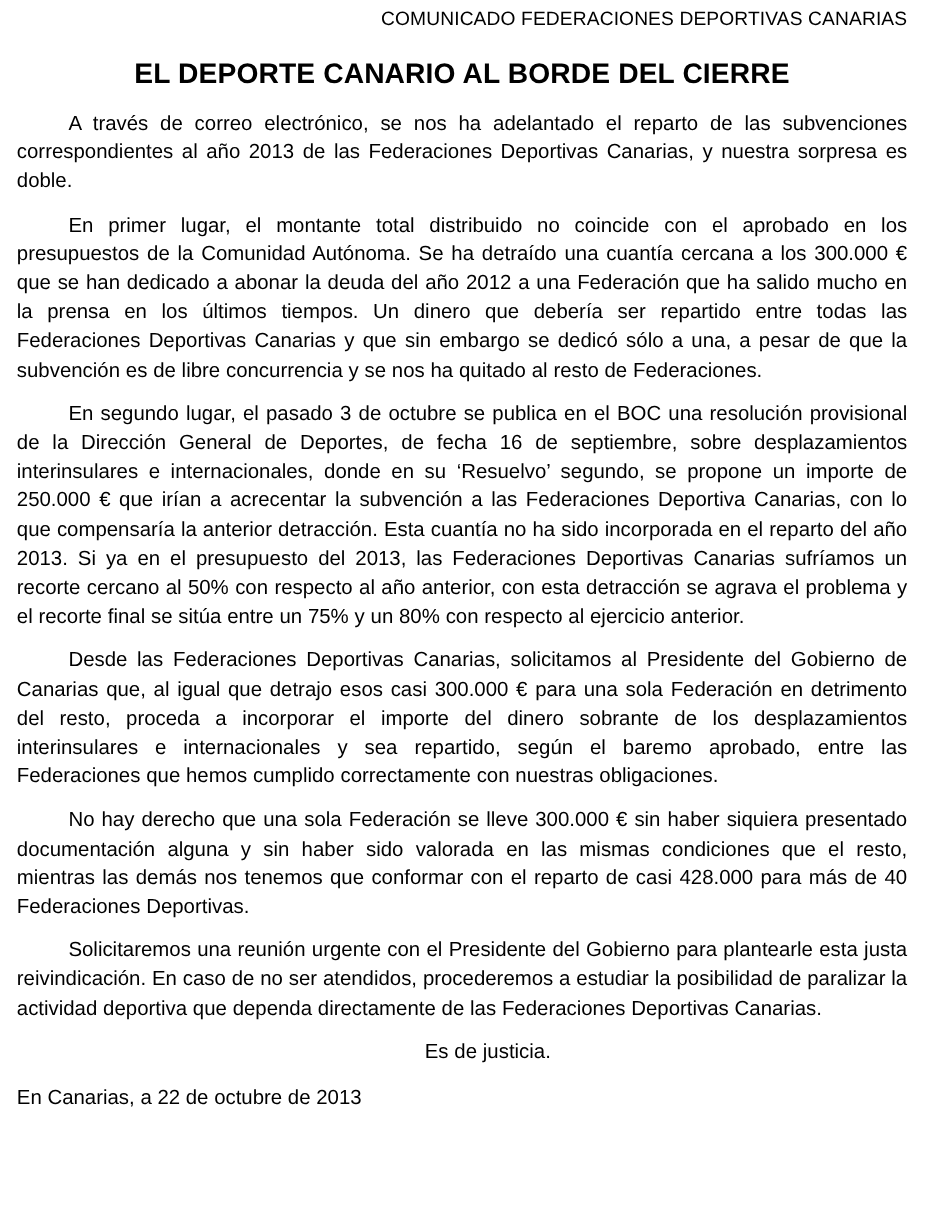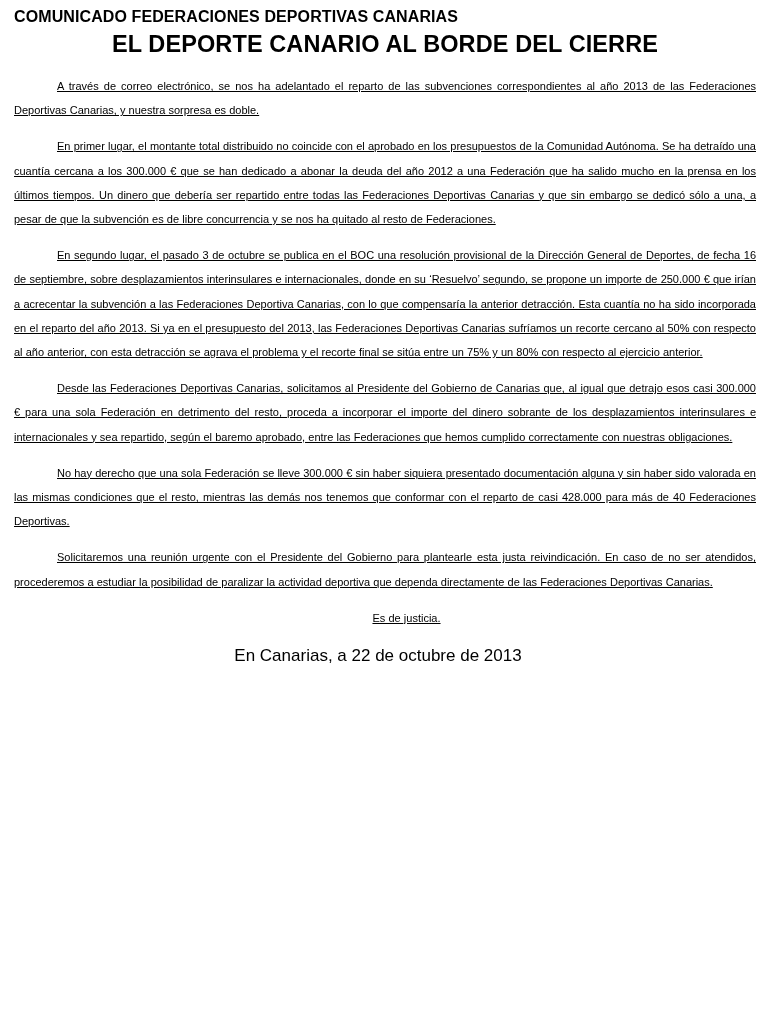--- a/index.html
+++ b/index.html
@@ -17,61 +17,60 @@
     -webkit-font-smoothing: antialiased;
   }
   .page {
     position: relative;
     width: 772px;
     height: 1024px;
     box-sizing: border-box;
     padding: 0 16px 0 14px;
   }
   .doc-title-main {
-    text-align: left;
+    text-align: right;
     font-size: 16px;
-    font-weight: bold;
+    font-weight: normal;
     letter-spacing: 0.1px;
     line-height: 20px;
     margin: 7px 0 0 0;
     white-space: nowrap;
   }
   .doc-title-sub {
     text-align: center;
     font-size: 23.5px;
     font-weight: bold;
     letter-spacing: 0.1px;
     line-height: 28px;
-    margin: 3px 0 0 0;
+    margin: 20px 0 0 0;
     white-space: nowrap;
   }
   .body-block {
     margin-top: 16px;
   }
   p.para {
     margin: 0 0 12px 0;
-    font-size: 11px;
+    font-size: 17px;
     line-height: 24.2px;
     text-align: justify;
     text-indent: 43px;
     text-justify: inter-word;
     word-spacing: 0.1px;
-    text-decoration: underline;
   }
   p.para:last-of-type {
     margin-bottom: 0;
   }
   p.para.no-justify {
     text-align: center;
   }
   p.closing-line {
     margin: 14px 0 0 0;
     font-size: 17px;
     line-height: 24.2px;
-    text-align: center;
+    text-align: left;
     text-indent: 0;
     padding-right: 14px;
   }
 </style>
 </head>
 <body>
 
 <div class="page">
 
   <h1 class="doc-title-main">COMUNICADO FEDERACIONES DEPORTIVAS CANARIAS</h1>

